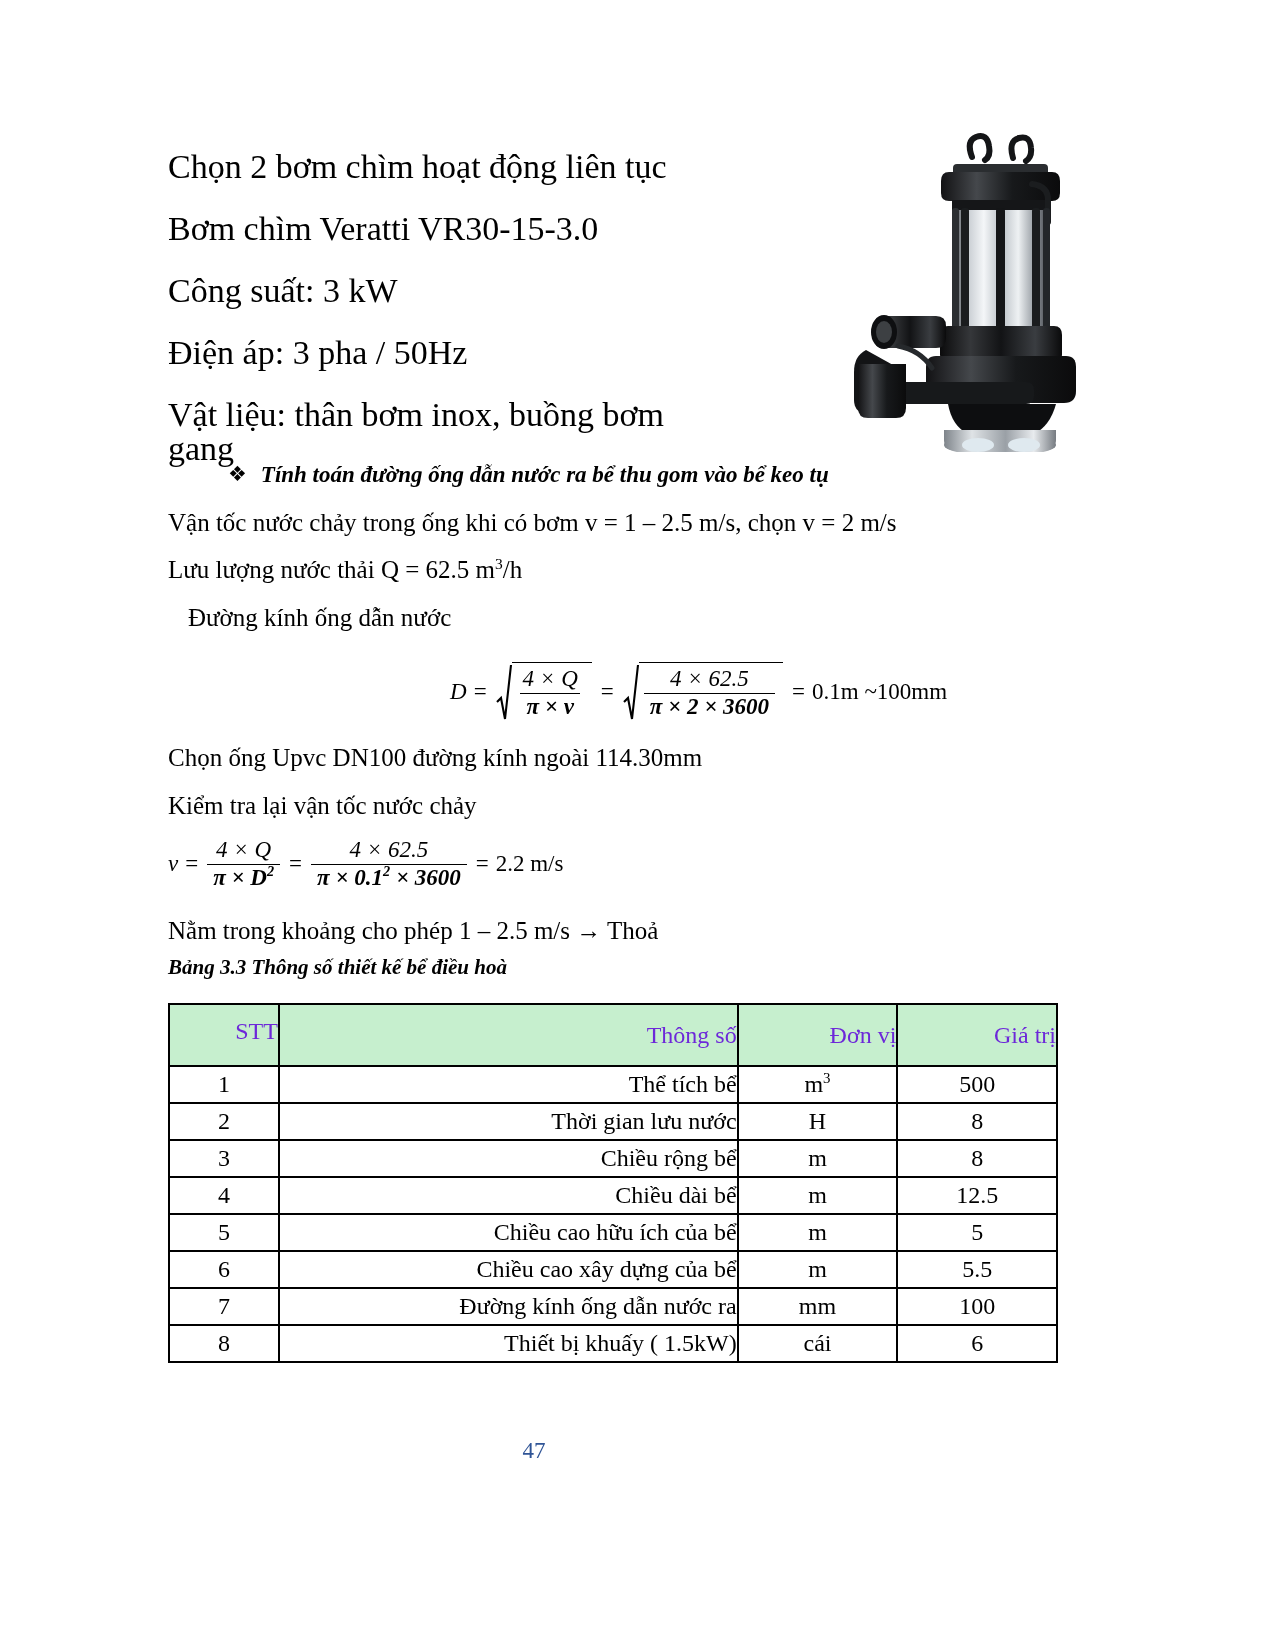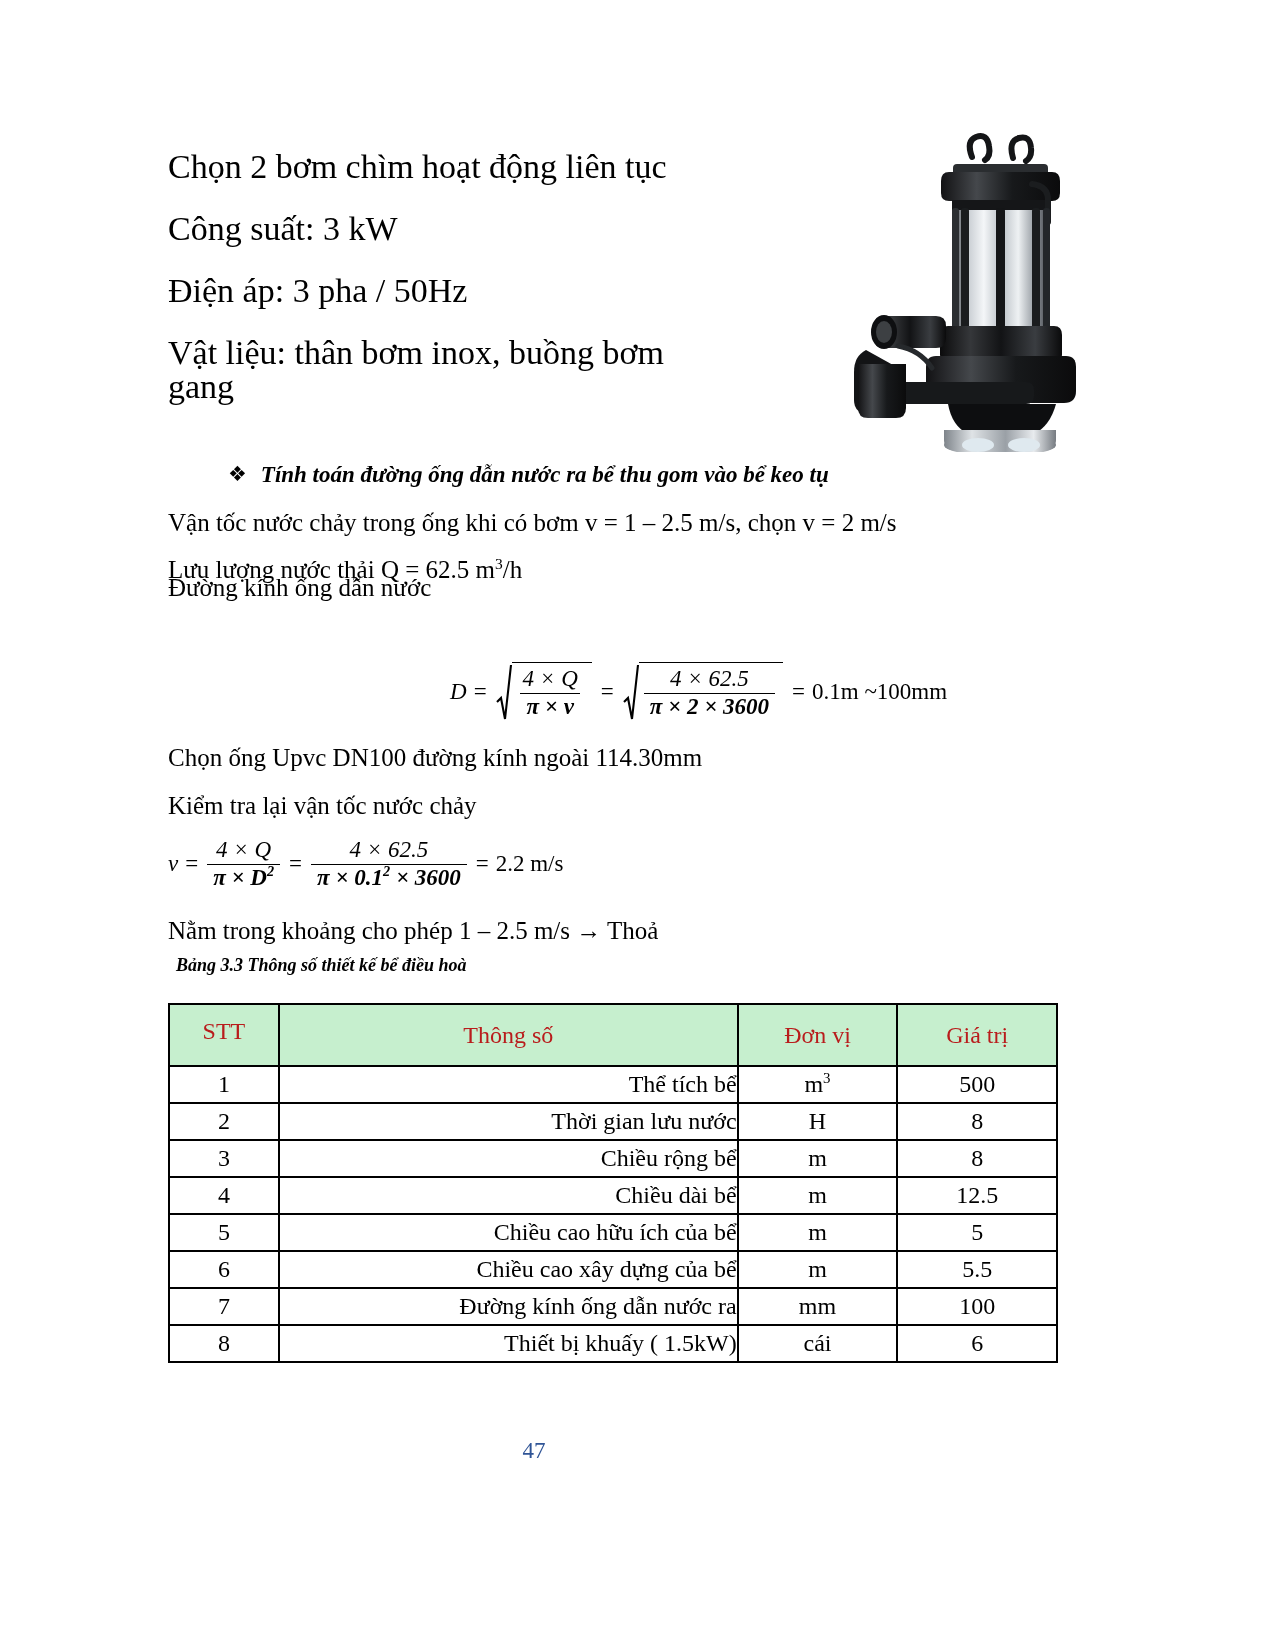--- a/index.html
+++ b/index.html
@@ -79,21 +79,21 @@
   
   .para {
     position: absolute;
     left: 168px;
     font-size: 25px;
     line-height: 1.0;
     white-space: nowrap;
   }
   .p-van-toc { top: 510px; }
   .p-luu-luong { top: 557px; }
-  .p-duong-kinh { top: 575px; }
+  .p-duong-kinh { top: 605px; margin-left: 20px; }
   .p-chon-ong { top: 745px; text-align: right; }
   .p-kiem-tra { top: 793px; }
   .p-nam-trong { top: 918px; }
 
   sup.sup { font-size: 0.62em; vertical-align: super; line-height: 0; }
 
   
   .formula {
     position: absolute;
     font-family: "Liberation Serif", "DejaVu Serif", serif;
@@ -145,23 +145,23 @@
     top: 662px;
   }
   .formula-2 {
     left: 168px;
     top: 838px;
   }
 
   
   .table-caption {
     position: absolute;
-    left: 176px;
+    left: 168px;
     top: 955px;
-    font-size: 18px;
+    font-size: 21px;
     font-weight: bold;
     font-style: italic;
     white-space: nowrap;
   }
 
   
   table.params {
     position: absolute;
     left: 168px;
     top: 1003px;
@@ -170,23 +170,23 @@
     font-size: 24px;
   }
   table.params th,
   table.params td {
     border: 2px solid #000000;
     padding: 0;
     height: 37px;
   }
   table.params thead th {
     background: #c6efce;
-    color: #b91c1c;
+    color: #6d28d9;
     font-weight: normal;
-    text-align: center;
+    text-align: right;
     height: 62px;
     vertical-align: middle;
     margin-left: 41px;
   }
   thead th.c-stt { vertical-align: bottom; padding-bottom: 7px; }
 
   td.c-stt, th.c-stt { width: 110px; text-align: center; }
   td.c-name, th.c-name { width: 460px; text-align: right; padding-left: 12px; }
   td.c-unit, th.c-unit { width: 160px; text-align: center; }
   td.c-val,  th.c-val  { width: 160px; text-align: center; }
@@ -203,20 +203,21 @@
   }
 </style>
 </head>
 <body>
 
 <div class="page">
 
   <div class="top-block">
     <div class="intro-list">
       <div class="intro-line">Chọn 2 bơm chìm hoạt động liên tục</div>
+      <div class="intro-line">Bơm chìm Veratti VR30-15-3.0</div>
       <div class="intro-line">Công suất: 3 kW</div>
       <div class="intro-line">Điện áp: 3 pha / 50Hz</div>
       <div class="intro-line wrap">Vật liệu: thân bơm inox, buồng bơm</div>
       <div class="intro-line">gang</div>
     </div>
 
     <div class="pump-wrap">
       <svg class="pump" viewBox="0 0 250 340" xmlns="http://www.w3.org/2000/svg">
         <defs>
           <linearGradient id="steel" x1="0" y1="0" x2="1" y2="0">

